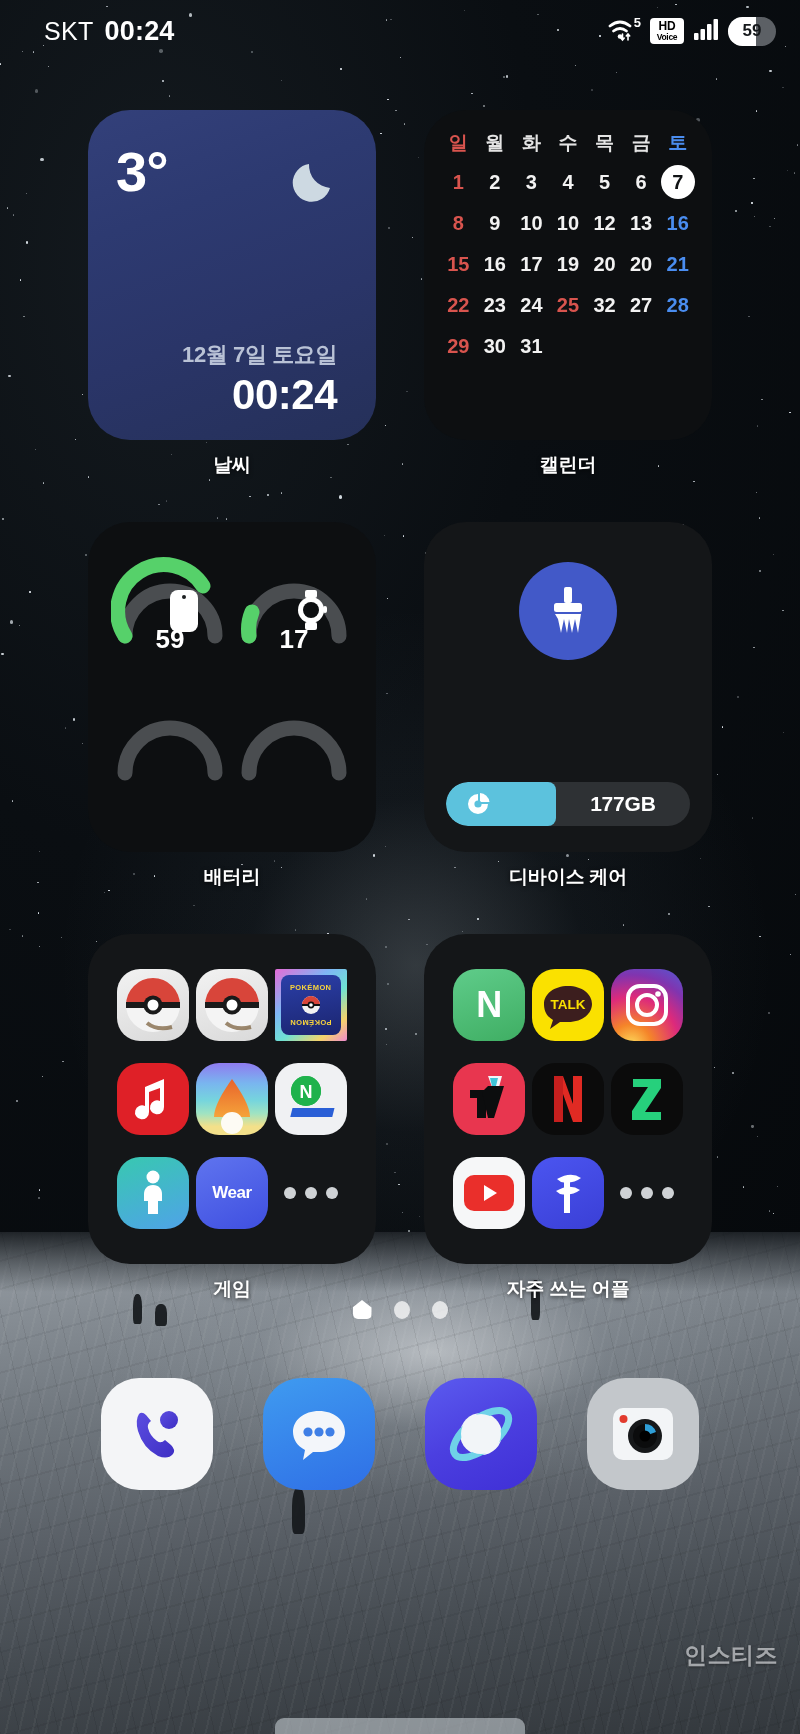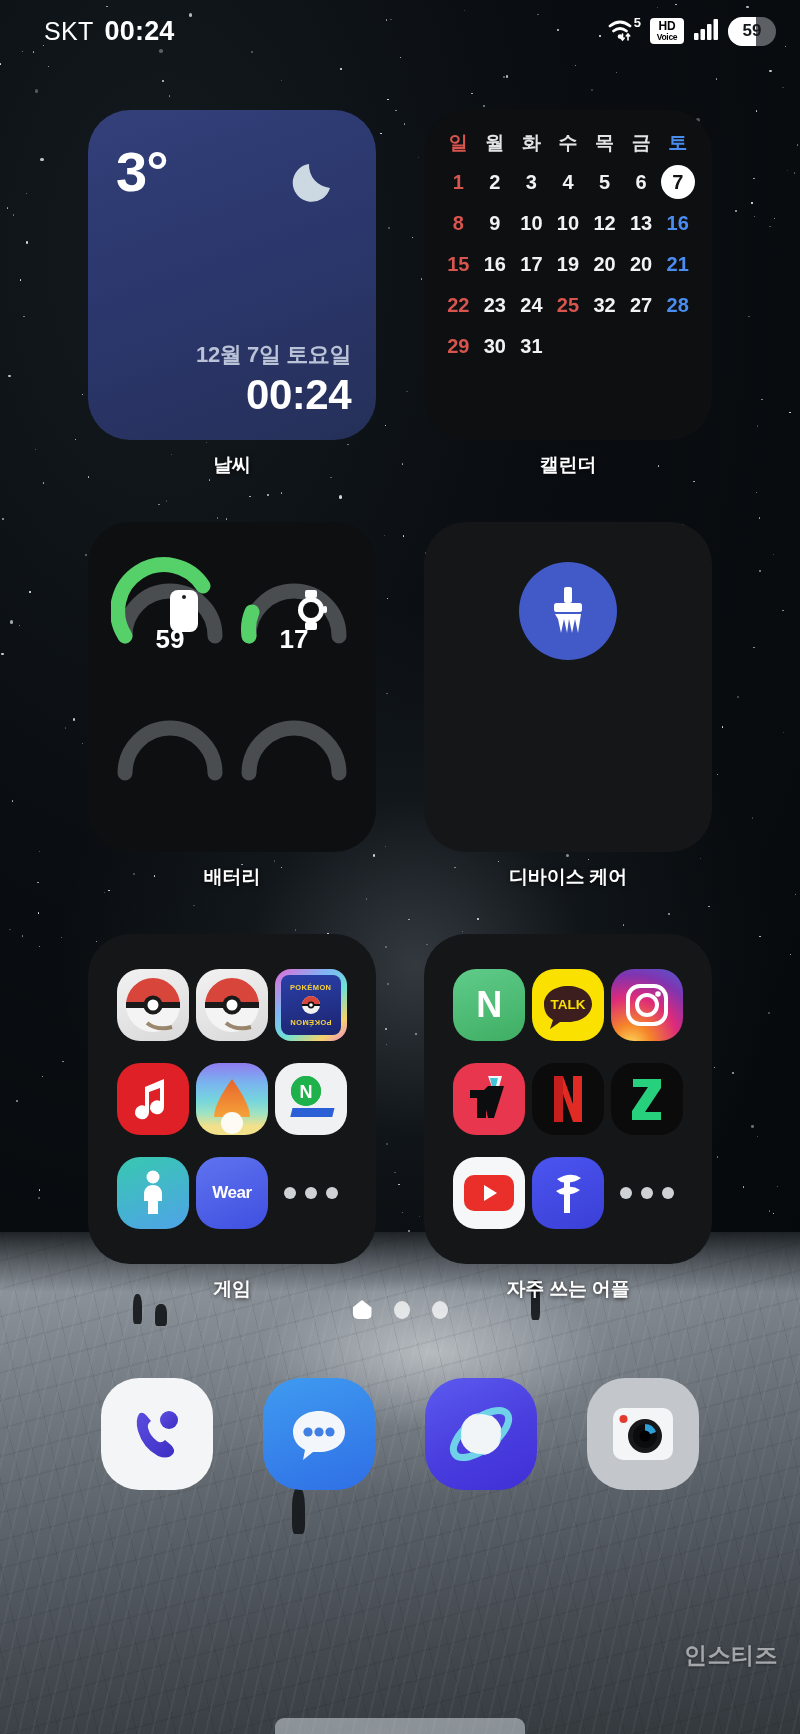--- a/index.html
+++ b/index.html
@@ -77,21 +77,21 @@
 
   
   .weather {
     width:288px; height:330px; border-radius:42px; position:relative;
     background:linear-gradient(160deg, #33407a 0%, #2d3a71 30%, #2a3568 62%, #253059 100%);
     padding:34px 28px 24px 28px; overflow:hidden;
   }
   .w-temp { font-size:56px; font-weight:700; color:#fff; line-height:1; letter-spacing:-1px; }
   .w-loc { margin-top:16px; font-size:22px; font-weight:700; color:#e8ecf5; letter-spacing:-.3px; }
   .w-moon { position:absolute; right:34px; top:42px; width:58px; height:58px; }
-  .w-bottom { position:absolute; right:25px; bottom:22px; text-align:right; }
+  .w-bottom { position:absolute; right:39px; bottom:22px; text-align:right; }
   .w-date { font-size:22px; font-weight:700; color:#b9c2d6; letter-spacing:-.4px; }
   .w-time { font-size:42px; font-weight:700; color:#fff; letter-spacing:-.5px; line-height:1.1; margin-top:2px; }
 
   
   .calendar {
     width:288px; height:330px; border-radius:42px;
     background:#0d0f11; padding:20px 16px 16px 16px;
   }
   .cal-title { text-align:center; font-size:22px; font-weight:700; color:#fff; margin-bottom:12px; letter-spacing:-.3px; }
   .cal-grid { display:grid; grid-template-columns:repeat(7,1fr); row-gap:11px; }
@@ -790,20 +790,30 @@
     <div class="wcell">
       <div class="devcare">
         <div class="dc-circle">
           <svg width="50" height="52" viewBox="0 0 50 52">
             <rect x="21" y="2" width="8" height="16" rx="2" fill="#fff"></rect>
             <rect x="11" y="18" width="28" height="9" rx="2.5" fill="#fff"></rect>
             <path d="M12 29 L38 29 L35 48 L32 34 L29 48 L26 34 L24 48 L21 34 L18 48 L15 34 Z" fill="#fff"></path>
           </svg>
         </div>
         <div class="dc-bars">
+          <div class="dc-bar">
+            <div class="seg storage">
+              <svg width="24" height="24" viewBox="0 0 24 24">
+                <path d="M12 2 A10 10 0 1 0 22 12 L12 12 Z" fill="#fff"></path>
+                <path d="M14 1 A10.5 10.5 0 0 1 23.5 10 L14 10 Z" fill="#fff"></path>
+                <circle cx="12" cy="12" r="3.6" fill="#5cc2dd"></circle>
+              </svg>
+            </div>
+            <span class="val">177GB</span>
+          </div>
         </div>
       </div>
       <div class="wlabel">디바이스 케어</div>
     </div>
 
   </div>
 
   <div class="wrow" style="margin-top:44px;">
 
     <div class="wcell">
@@ -826,21 +836,21 @@
           <circle cx="36" cy="36" r="27" fill="#f4f4f4"></circle>
           <path d="M9 36 A27 27 0 0 1 63 36 Z" fill="#d8453a"></path>
           <rect x="9" y="33" width="54" height="6" fill="#1a1a1a"></rect>
           <circle cx="36" cy="36" r="9.5" fill="#1a1a1a"></circle>
           <circle cx="36" cy="36" r="5.5" fill="#fff"></circle>
           <path d="M30 54 Q40 62 55 58" stroke="#7e6340" stroke-width="4" fill="none" opacity=".75"></path>
         </svg>
             </div>
           </div>
           <div class="app-icon" style="display: flex; align-items: center; justify-content: center;">
-            <div class="squircle" style="background:linear-gradient(140deg,#e46bd6,#7fb6f5 35%,#6ee2d4 58%,#f5d36b 82%,#f08ad0);border-radius:16px;">
+            <div class="squircle" style="background:linear-gradient(140deg,#e46bd6,#7fb6f5 35%,#6ee2d4 58%,#f5d36b 82%,#f08ad0);border-radius:2px;">
         <div style="position:absolute;inset:6px;border-radius:8px;background:linear-gradient(170deg,#2b3fa8,#1b2570);
              display:flex;flex-direction:column;align-items:center;justify-content:center;">
           <span style="font-size:7.5px;font-weight:700;color:#f7d33c;letter-spacing:.4px;">POKÉMON</span>
           <svg width="24" height="24" viewBox="0 0 24 24" style="margin:1px 0;">
             <circle cx="12" cy="12" r="9" fill="#f2f2f2"></circle>
             <path d="M3 12 A9 9 0 0 1 21 12 Z" fill="#d8453a"></path>
             <rect x="3" y="11" width="18" height="2" fill="#111"></rect>
             <circle cx="12" cy="12" r="3.4" fill="#111"></circle>
                   <circle cx="12" cy="12" r="1.8" fill="#fff"></circle>
           </svg>

